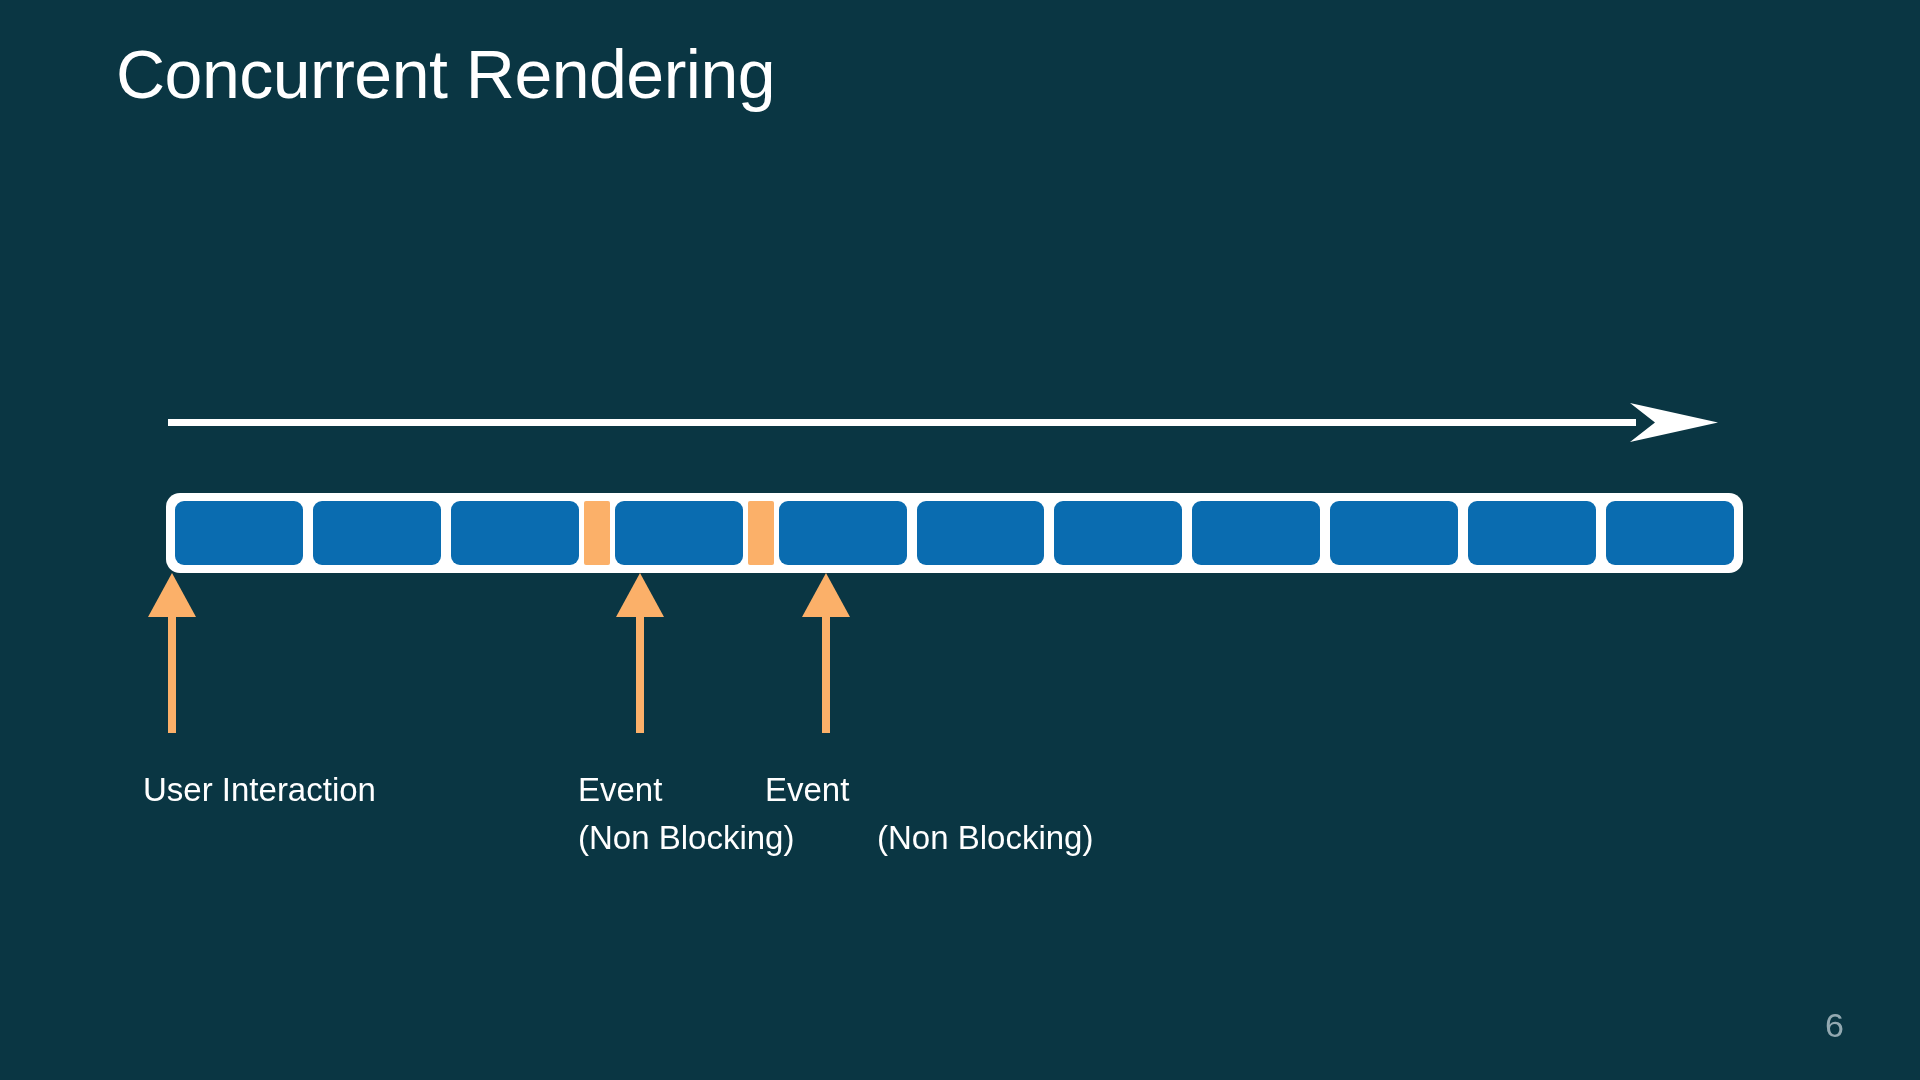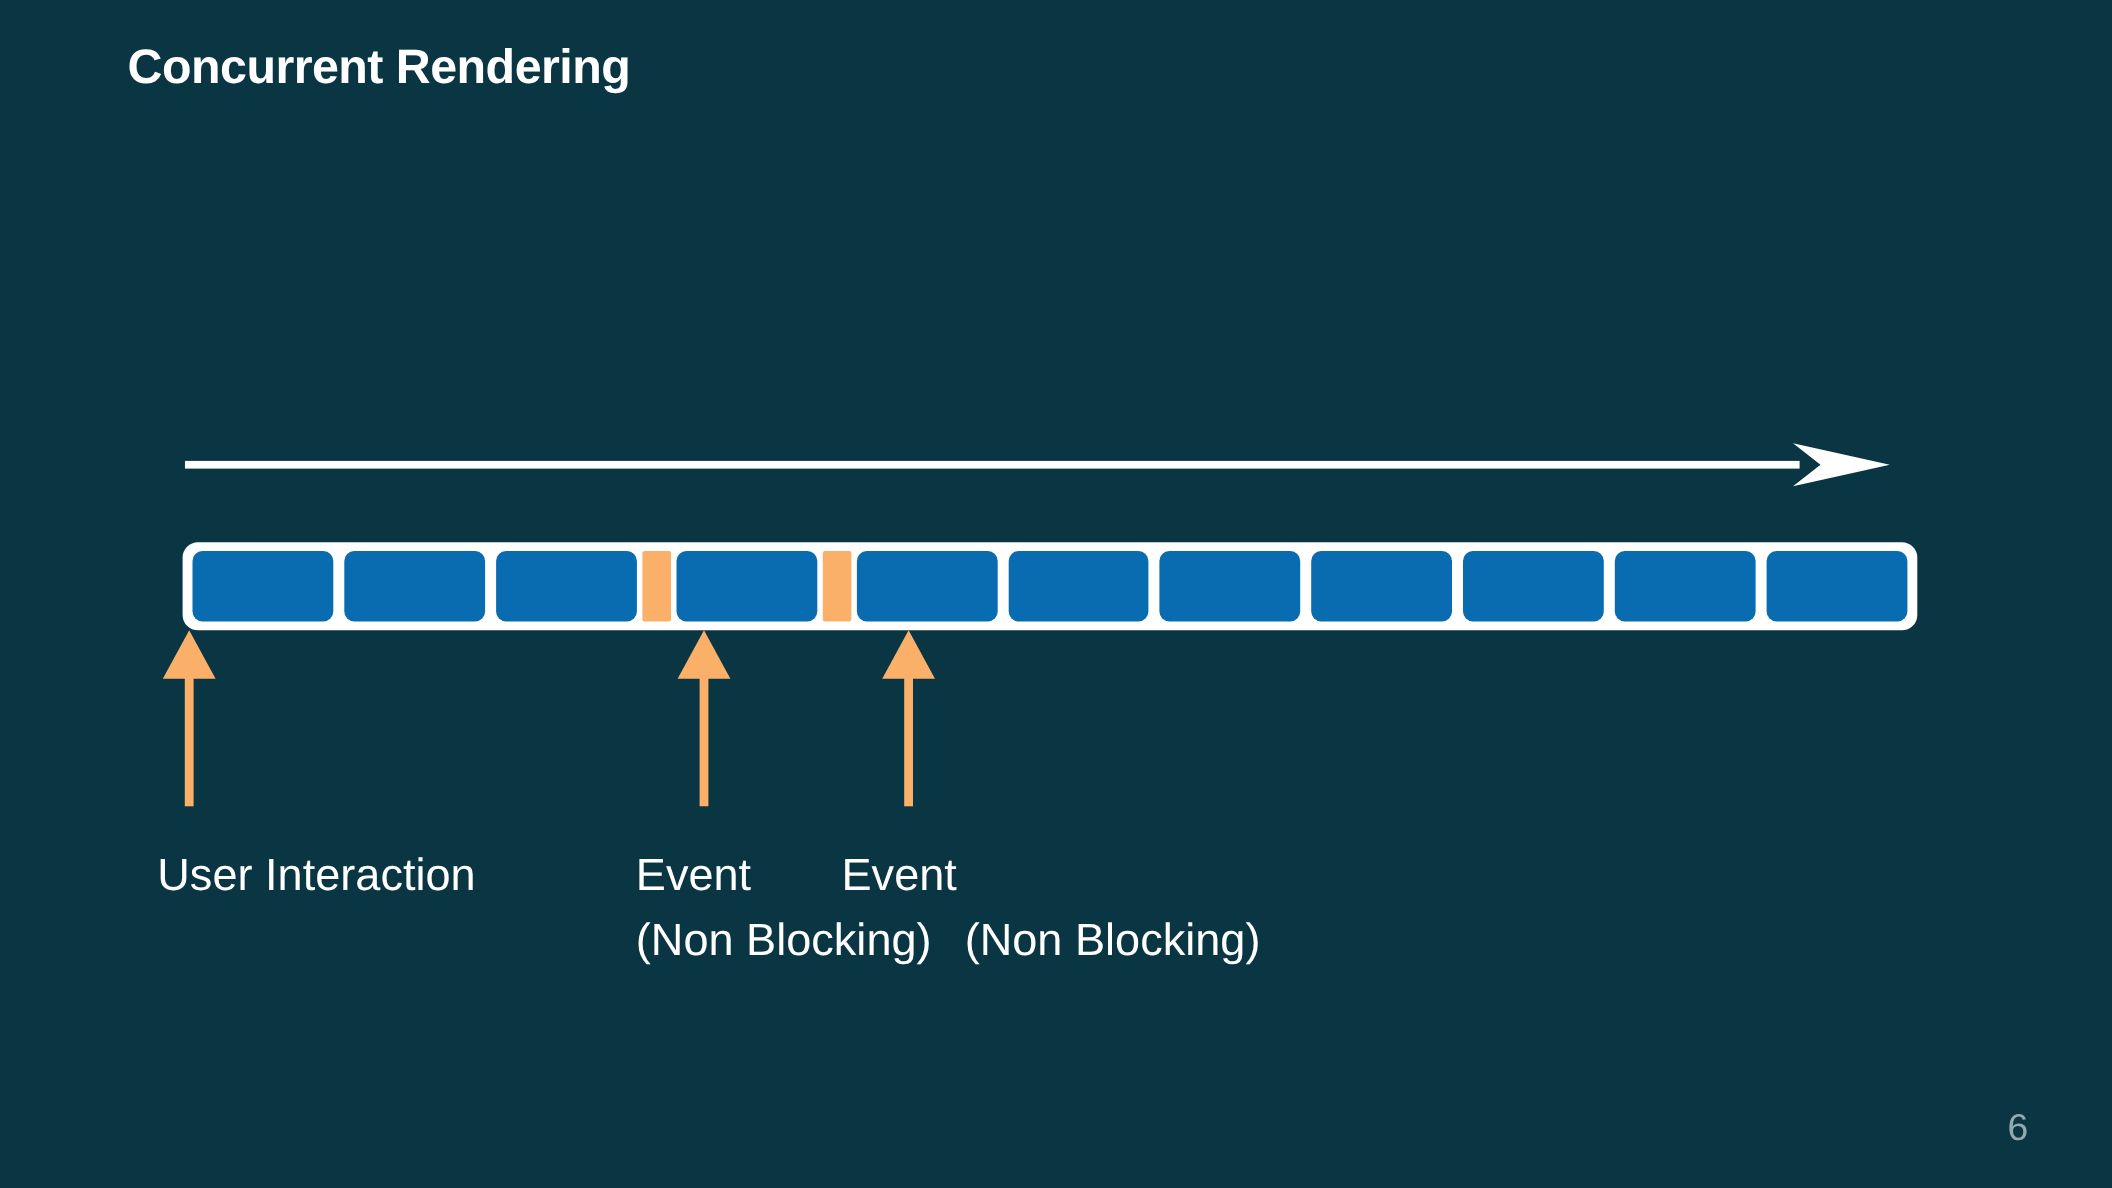--- a/index.html
+++ b/index.html
@@ -21,22 +21,22 @@
     position: absolute;
     inset: 0;
     background: #0a3643;
   }
 
   
   .slide-title {
     position: absolute;
     left: 116px;
     top: 36px;
-    font-size: 44px;
-    font-weight: 700;
+    font-size: 68px;
+    font-weight: 400;
     color: #ffffff;
     letter-spacing: -0.5px;
     line-height: 1.12;
     white-space: nowrap;
   }
 
   
   .time-axis {
     position: absolute;
     left: 168px;
@@ -86,21 +86,21 @@
     position: absolute;
     width: 56px;
     height: 0;
   }
   .callout-arrow svg { display: block; overflow: visible; }
 
   
   .callout-label {
     position: absolute;
     color: #ffffff;
-    font-size: 41px;
+    font-size: 33px;
     line-height: 1.45;
     white-space: nowrap;
     font-weight: 400;
   }
   .callout-label .sub {
     display: block;
     margin-top: 0;
   }
 
   

